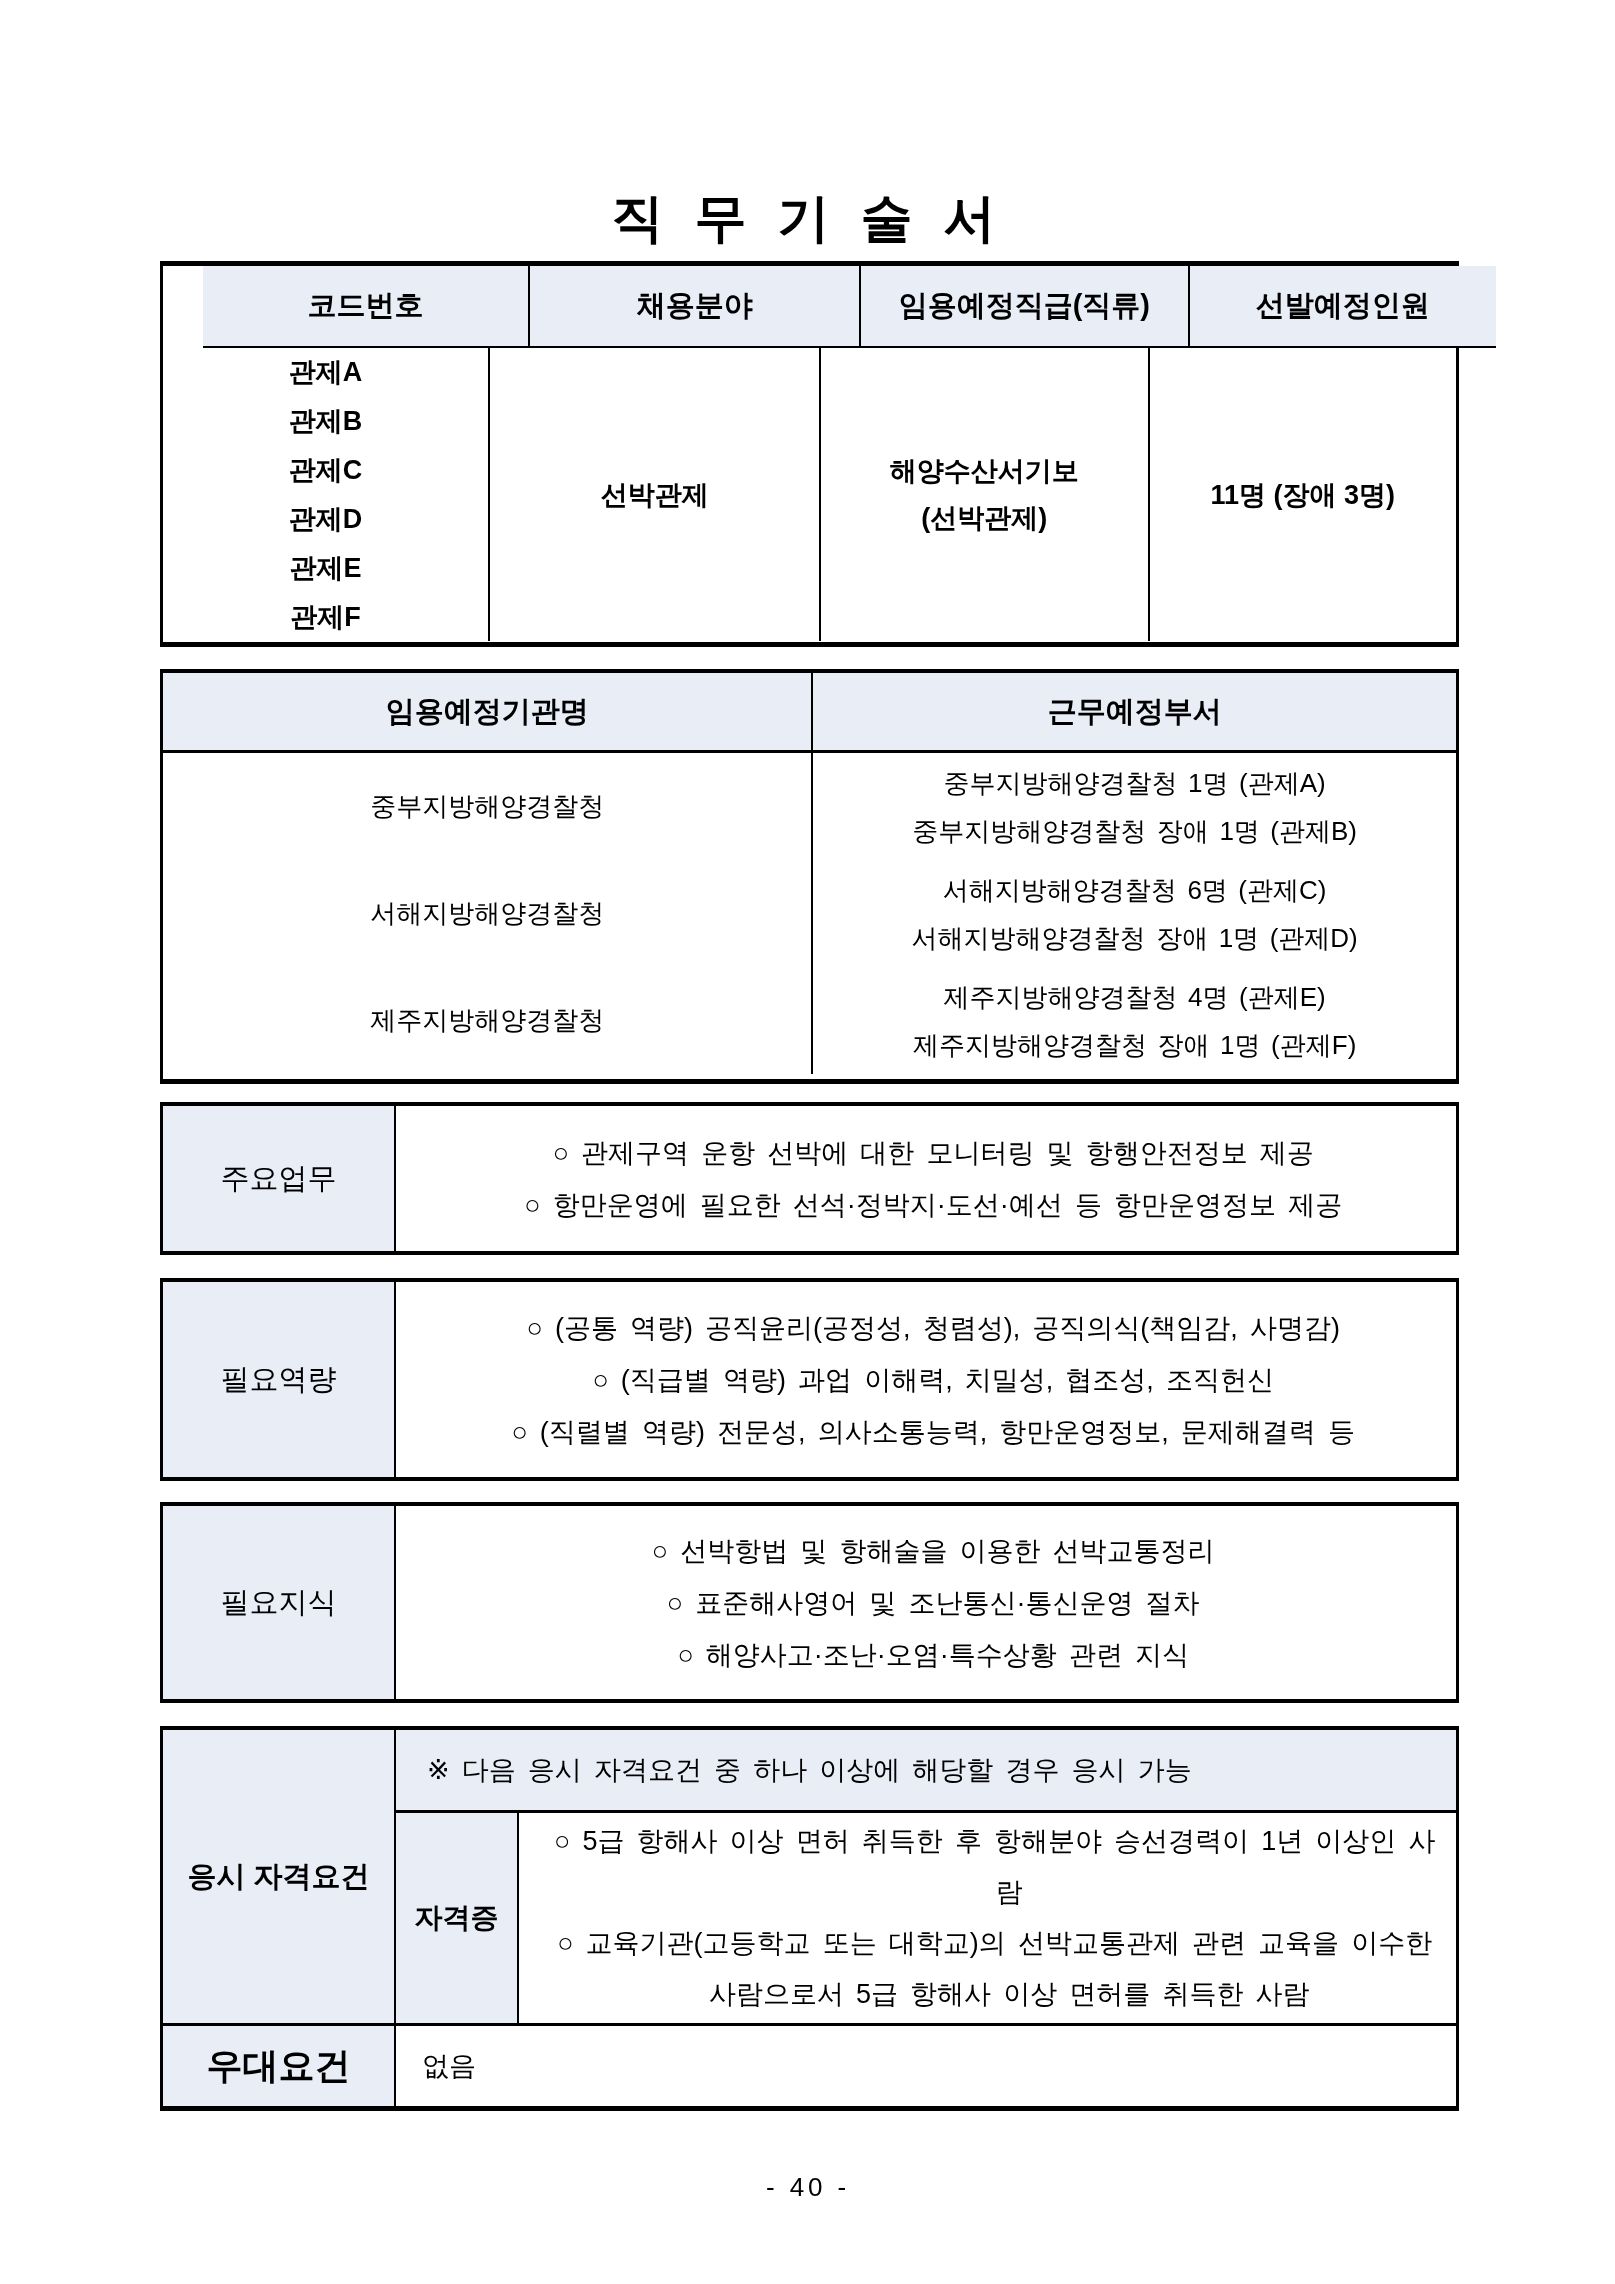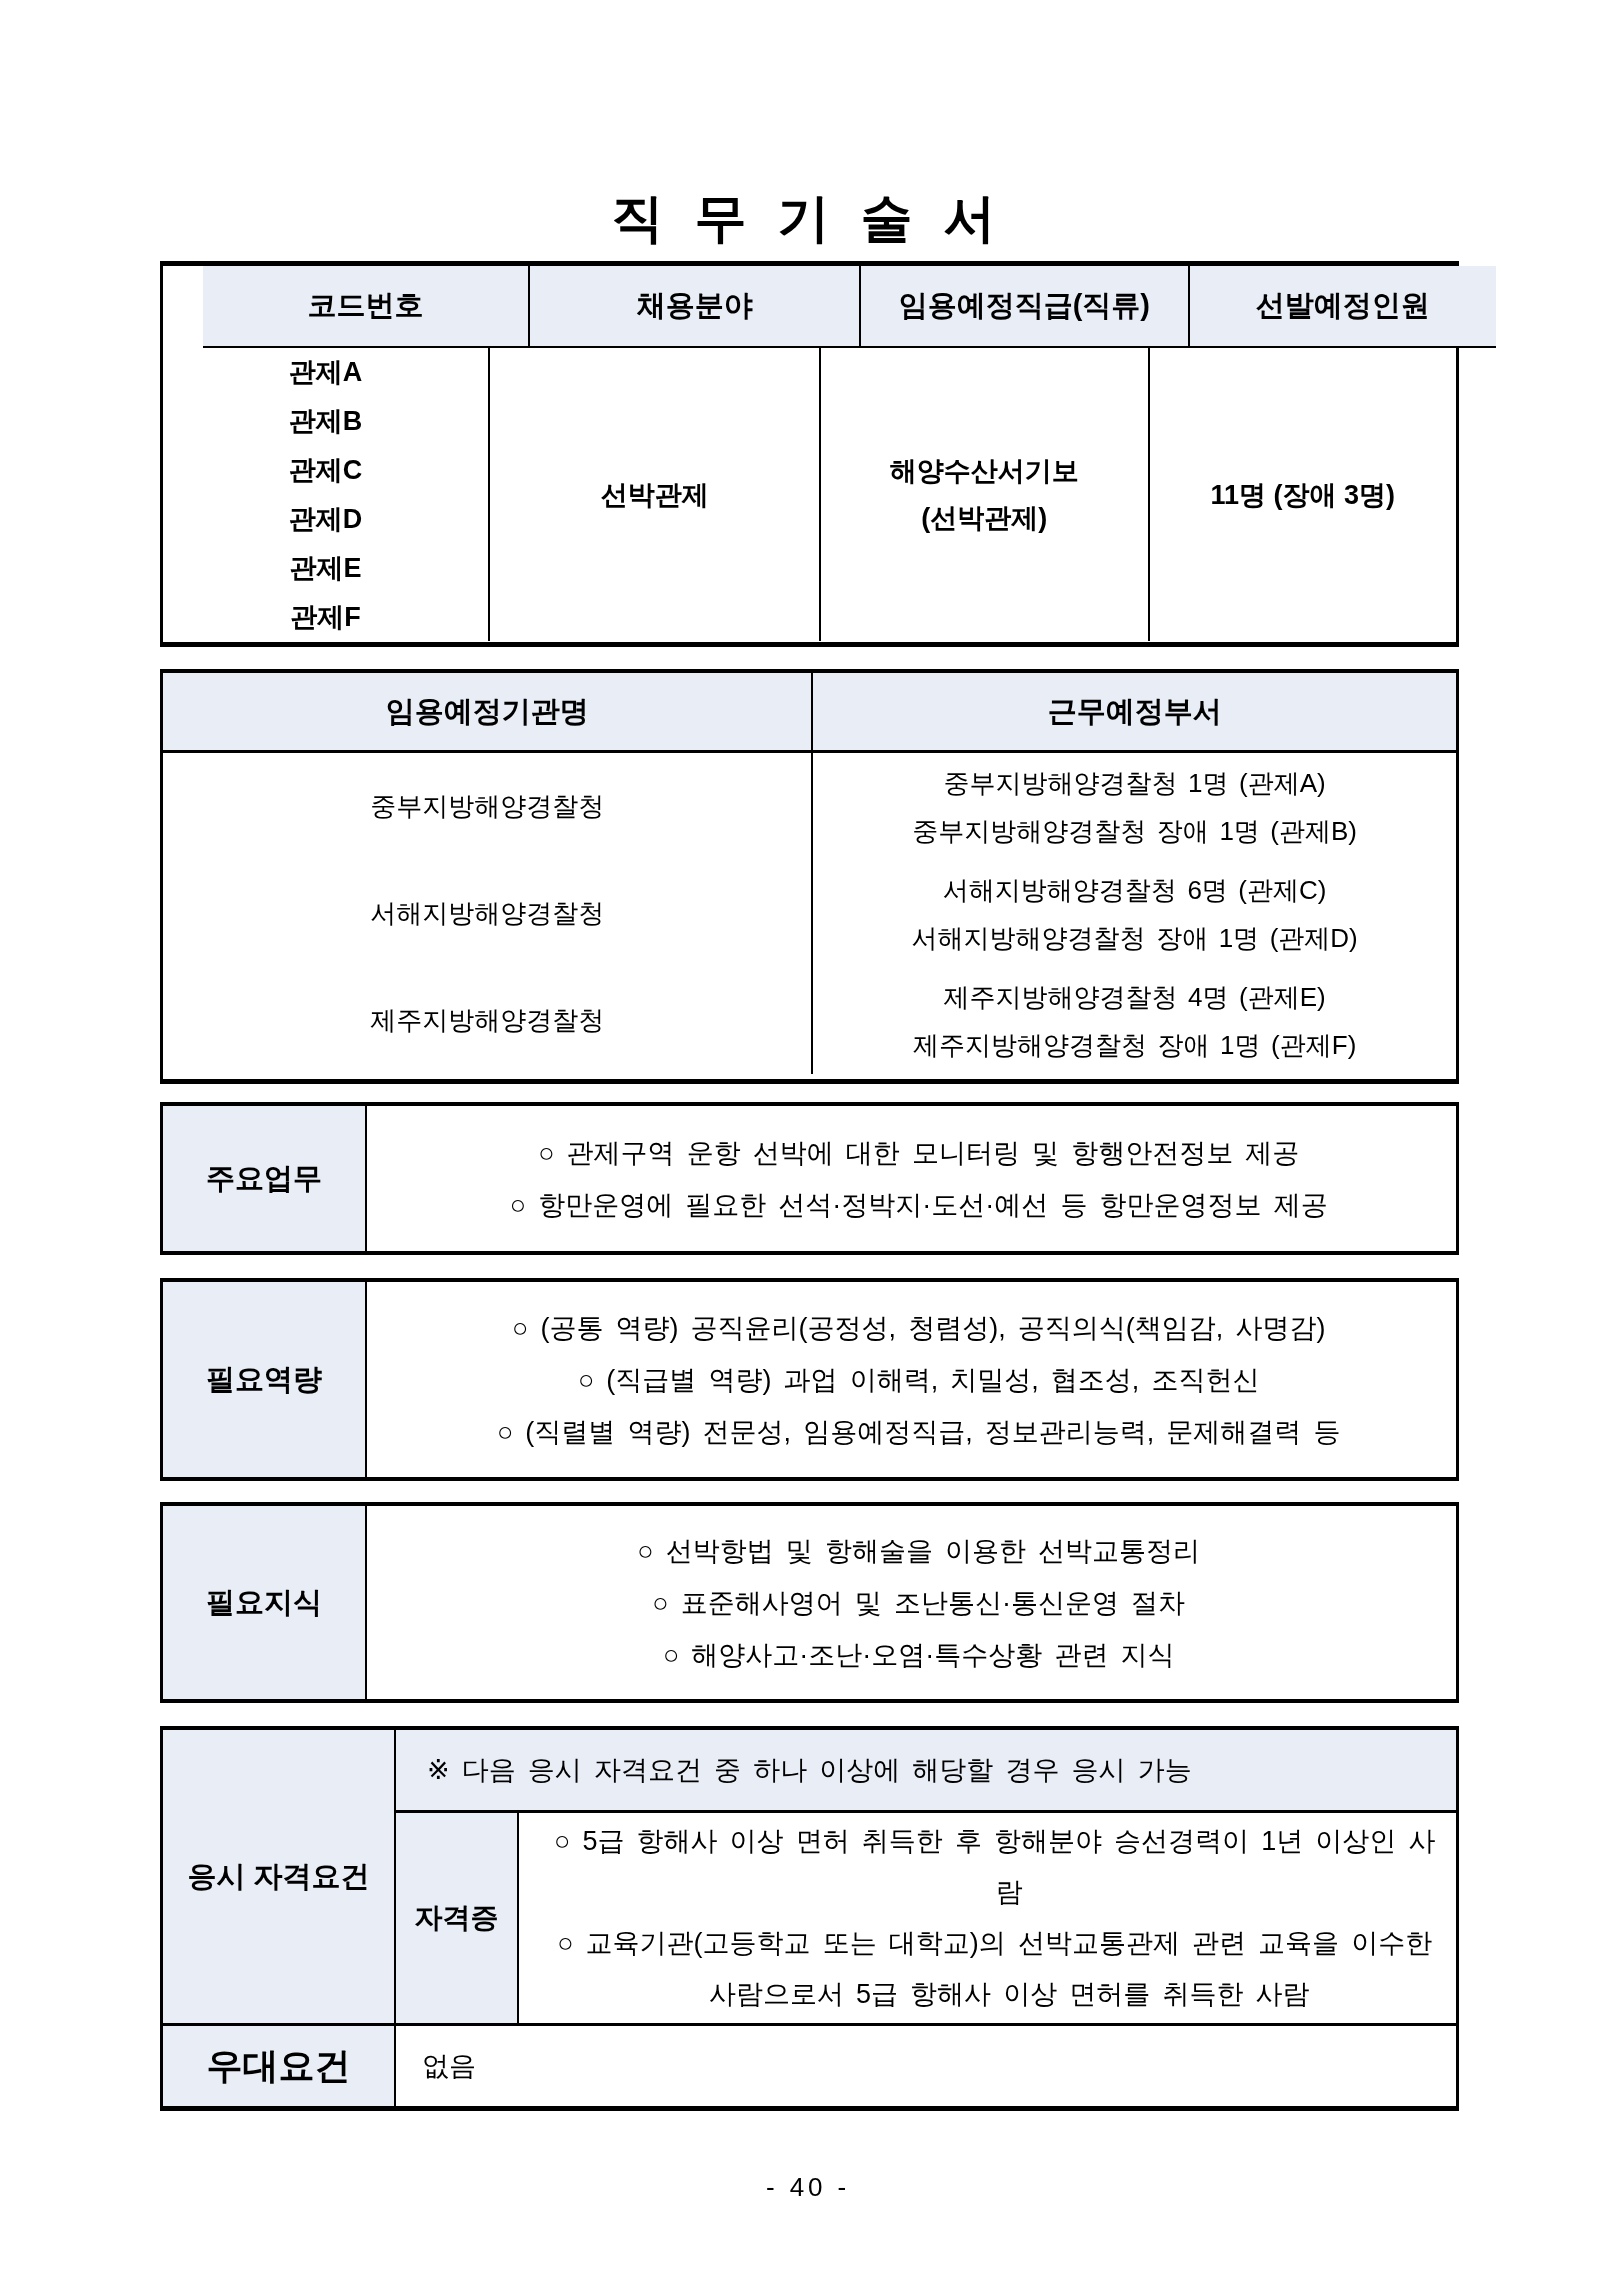--- a/index.html
+++ b/index.html
@@ -60,23 +60,23 @@
   .t2-body { display: flex; flex-direction: column; height: 321px; }
   .t2 .lc { width: 50.3%; border-right: 2.6px solid #000; }
   .t2 .rc { width: 49.7%; }
   .t2-row { display: flex; flex: 1; }
   .dept div { font-size: 26px; line-height: 48px; word-spacing: 3.3px; }
   .agency { font-size: 26px; }
 
   
   .secbox { border-top-width: 4.6px; border-bottom-width: 4.6px; display: flex; }
   .sec-label {
-    width: 204px; border-right: 2.6px solid #000; background: #e8edf6;
-    display: flex; align-items: center; justify-content: center;
-    font-size: 29px; font-weight: bold; text-align: center;
+    width: 233px; border-right: 2.6px solid #000; background: #e8edf6;
+    display: flex; align-items: center; justify-content: center;
+    font-size: 29px; font-weight: normal; text-align: center;
   }
   .sec-content { flex: 1; }
   .sec-duties    { top: 1102px; height: 153px; }
   .sec-compet    { top: 1278px; height: 203px; }
   .sec-knowledge { top: 1502px; height: 201px; }
 
   
   .elig {
     top: 1726px; height: 385px;
     border-top-width: 4.6px; border-bottom-width: 5.2px;
@@ -202,21 +202,21 @@
       <p>○ 관제구역 운항 선박에 대한 모니터링 및 항행안전정보 제공</p>
       <p>○ 항만운영에 필요한 선석·정박지·도선·예선 등 항만운영정보 제공</p>
     </div>
   </div>
 
   <div class="blk secbox sec-compet">
     <div class="sec-label">필요역량</div>
     <div class="sec-content content-col">
       <p>○ (공통 역량) 공직윤리(공정성, 청렴성), 공직의식(책임감, 사명감)</p>
       <p>○ (직급별 역량) 과업 이해력, 치밀성, 협조성, 조직헌신</p>
-      <p>○ (직렬별 역량) 전문성, 임용예정직급, 정보관리능력, 문제해결력 등</p>
+      <p>○ (직렬별 역량) 전문성, 의사소통능력, 항만운영정보, 문제해결력 등</p>
     </div>
   </div>
 
   <div class="blk secbox sec-knowledge">
     <div class="sec-label">필요지식</div>
     <div class="sec-content content-col">
       <p>○ 선박항법 및 항해술을 이용한 선박교통정리</p>
       <p>○ 표준해사영어 및 조난통신·통신운영 절차</p>
       <p>○ 해양사고·조난·오염·특수상황 관련 지식</p>
     </div>

